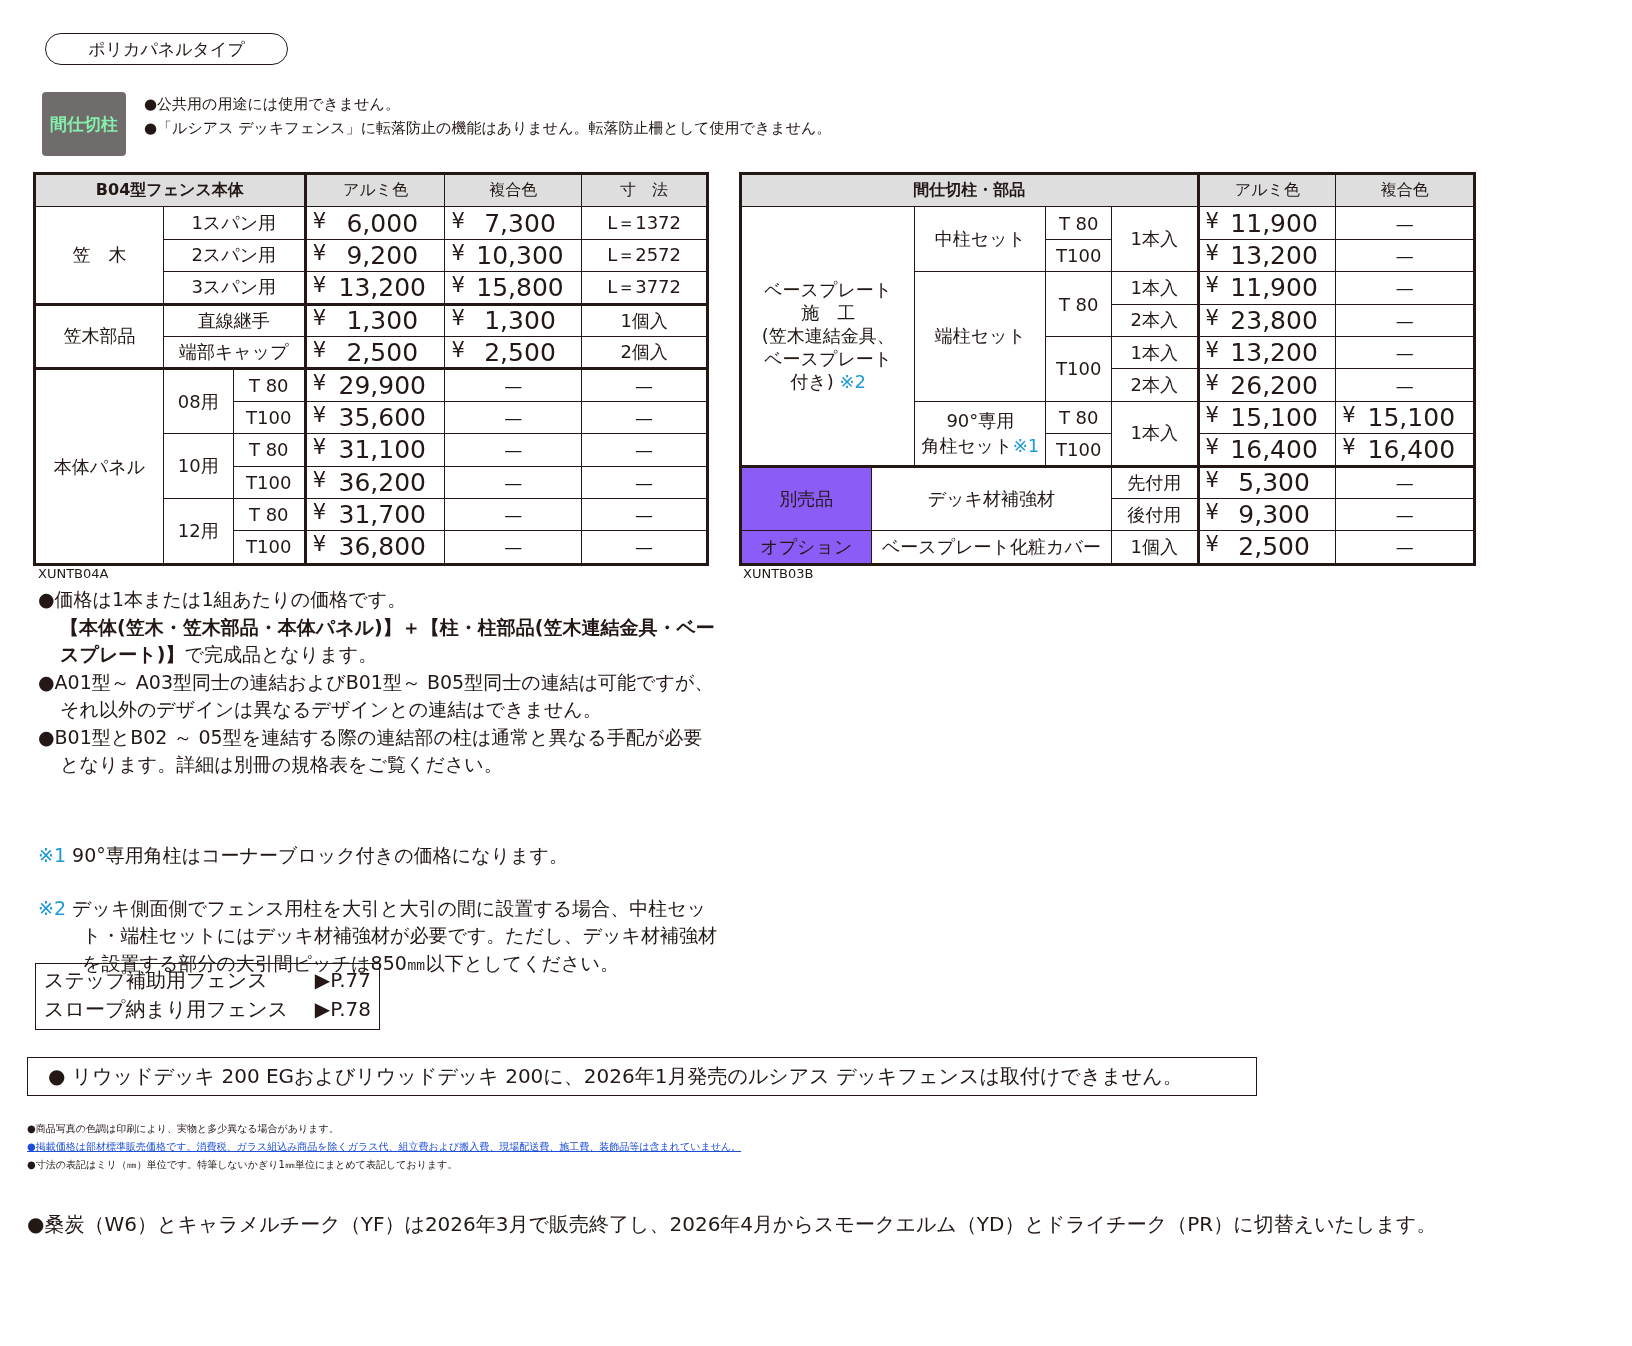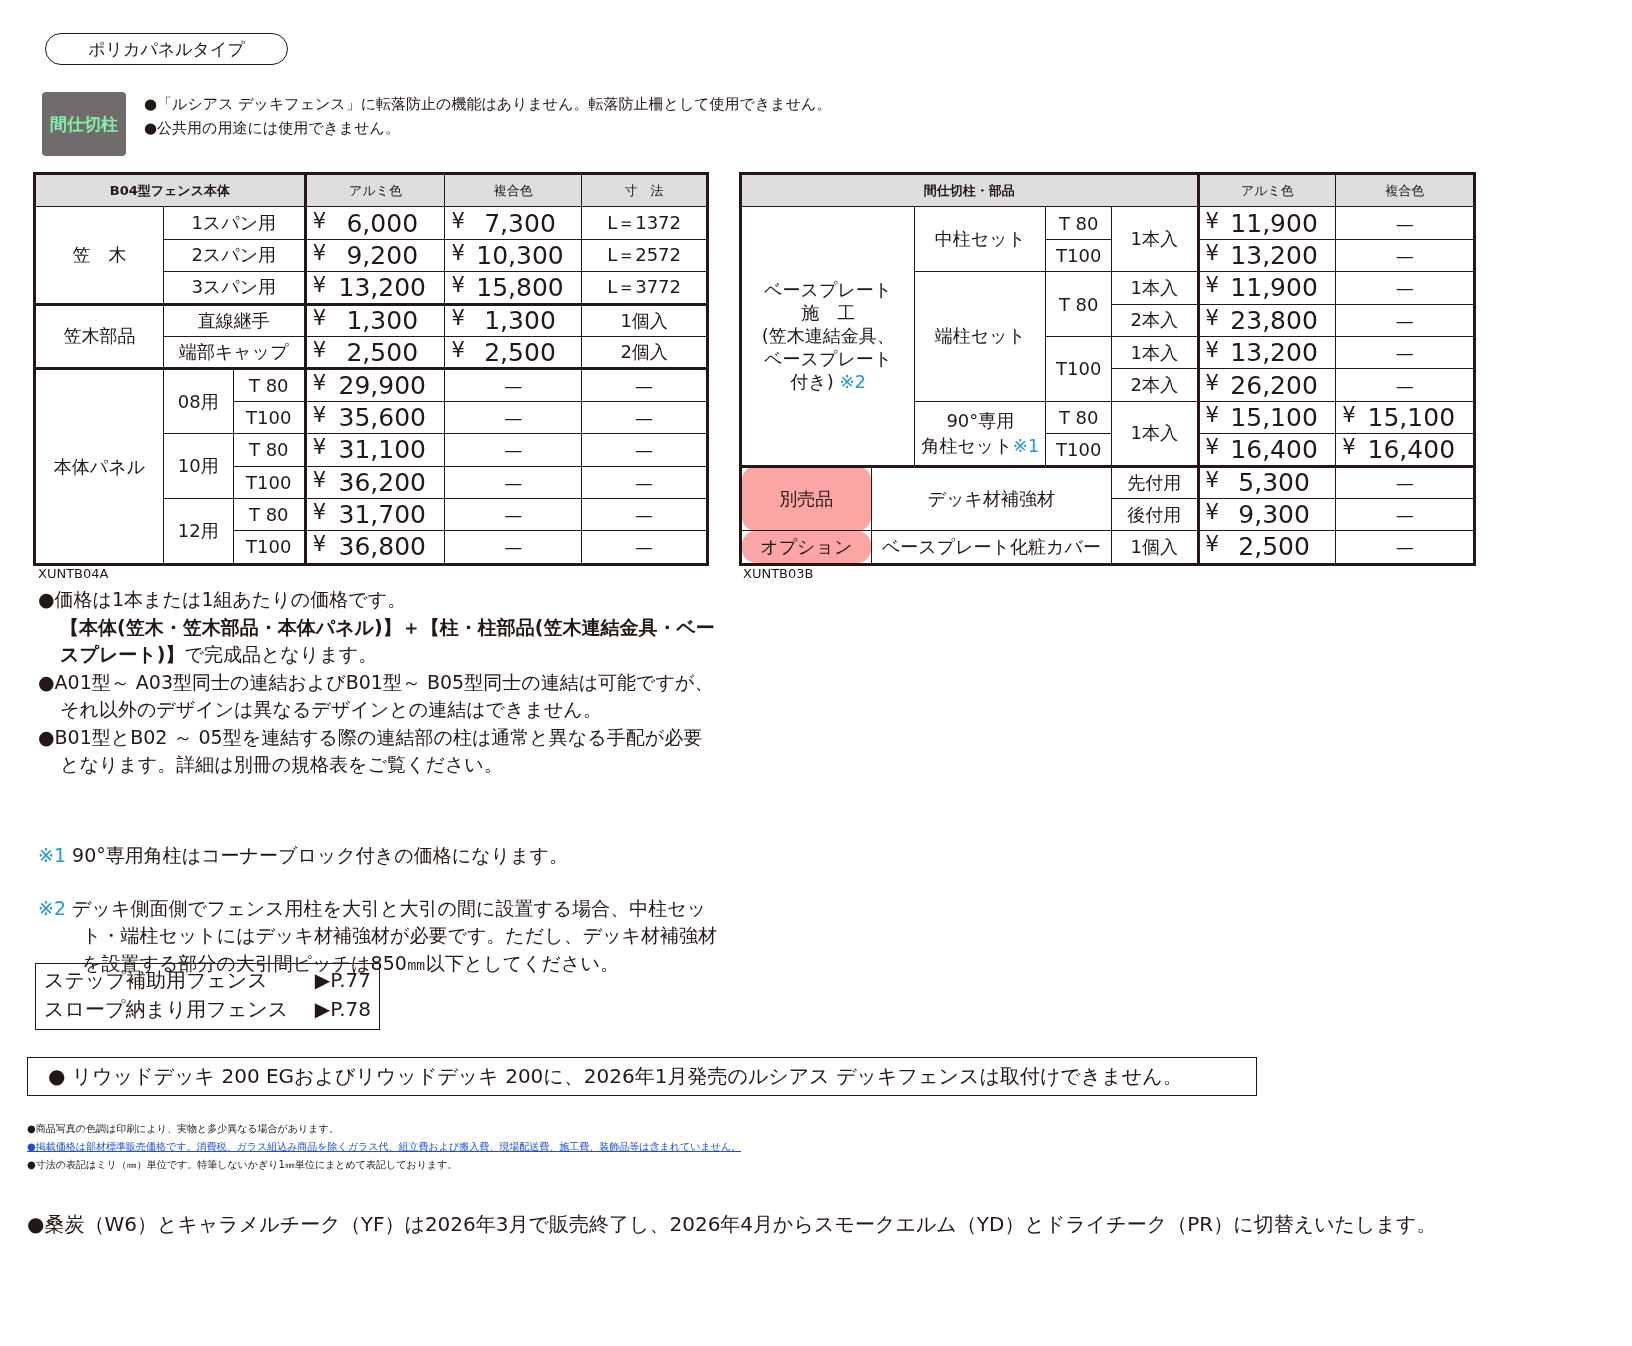--- a/index.html
+++ b/index.html
@@ -6,29 +6,29 @@
   html, body { width: 1632px; height: 1346px; background: #ffffff; }
   body { position: relative; font-family: "DejaVu Sans", "Liberation Sans", sans-serif; color: #231815; overflow: hidden; }
 
   .pill { position: absolute; left: 45px; top: 33px; width: 243px; height: 32px; border: 1.5px solid #231815; border-radius: 16px; display: flex; align-items: center; justify-content: center; font-size: 17px; }
 
   .tag { position: absolute; left: 42px; top: 92px; width: 84px; height: 64px; background: #6f6c6b; border-radius: 4px; color: #86efac; font-size: 17px; font-weight: bold; display: flex; align-items: center; justify-content: center; }
   .warn { position: absolute; left: 144px; top: 92px; font-size: 15px; line-height: 24px; }
 
   table.pt { position: absolute; border-collapse: collapse; font-size: 18px; }
   table.pt td, table.pt th { border: 1px solid #231815; height: 32.4px; padding: 0 6px; text-align: center; white-space: nowrap; font-weight: normal; }
-  table.pt th { background: #dddedd; font-size: 13px; }
+  table.pt th { background: #dddedd; font-size: 16px; }
   table.pt th.b { font-weight: bold; }
   .outer { outline: 3px solid #231815; outline-offset: -1px; }
   td.thickL, th.thickL { border-left: 3.5px solid #231815 !important; }
   tr.thickT > td, tr.thickT > th { border-top: 3.5px solid #231815 !important; }
   td.price { text-align: right; font-weight: bold; font-size: 25px; padding: 0 6px 0 8px; }
   td.price .yen { float: left; font-weight: normal; font-size: 21px; }
   td.dash { color: #231815; }
-  td.gray { background: #fca5a5; border-radius: 14px; }
+  td.gray { background: #8b5cf6; }
   .blue { color: #1f9ad6; }
 
   #t1 { left: 35px; top: 174px; width: 672px; }
   #t2 { left: 741px; top: 174px; width: 733px; }
 
   .code { position: absolute; font-size: 13px; }
   .notes { position: absolute; left: 38px; top: 586px; width: 680px; font-size: 19px; line-height: 27.5px; }
   .notes p { padding-left: 22px; text-indent: -22px; }
   .notes p.cont { text-indent: 0; }
   .notes b { font-weight: bold; }
@@ -40,22 +40,22 @@
   .fine { position: absolute; left: 27px; top: 1120px; font-size: 10px; line-height: 18px; }
   .fine .red { color: #1d4ed8; text-decoration: underline; }
   .bottom { position: absolute; left: 27px; top: 1211px; font-size: 20px; }
 </style>
 </head>
 <body>
 
 <div class="pill">ポリカパネルタイプ</div>
 <div class="tag">間仕切柱</div>
 <div class="warn">
+  <div>●公共用の用途には使用できません。</div>
   <div>●「ルシアス デッキフェンス」に転落防止の機能はありません。転落防止柵として使用できません。</div>
-  <div>●公共用の用途には使用できません。</div>
 </div>
 
 <table class="pt outer" id="t1">
   <colgroup>
       <col style="width:128px">
       <col style="width:70px">
       <col style="width:72px">
       <col style="width:140px">
       <col style="width:137px">
       <col style="width:125px">

